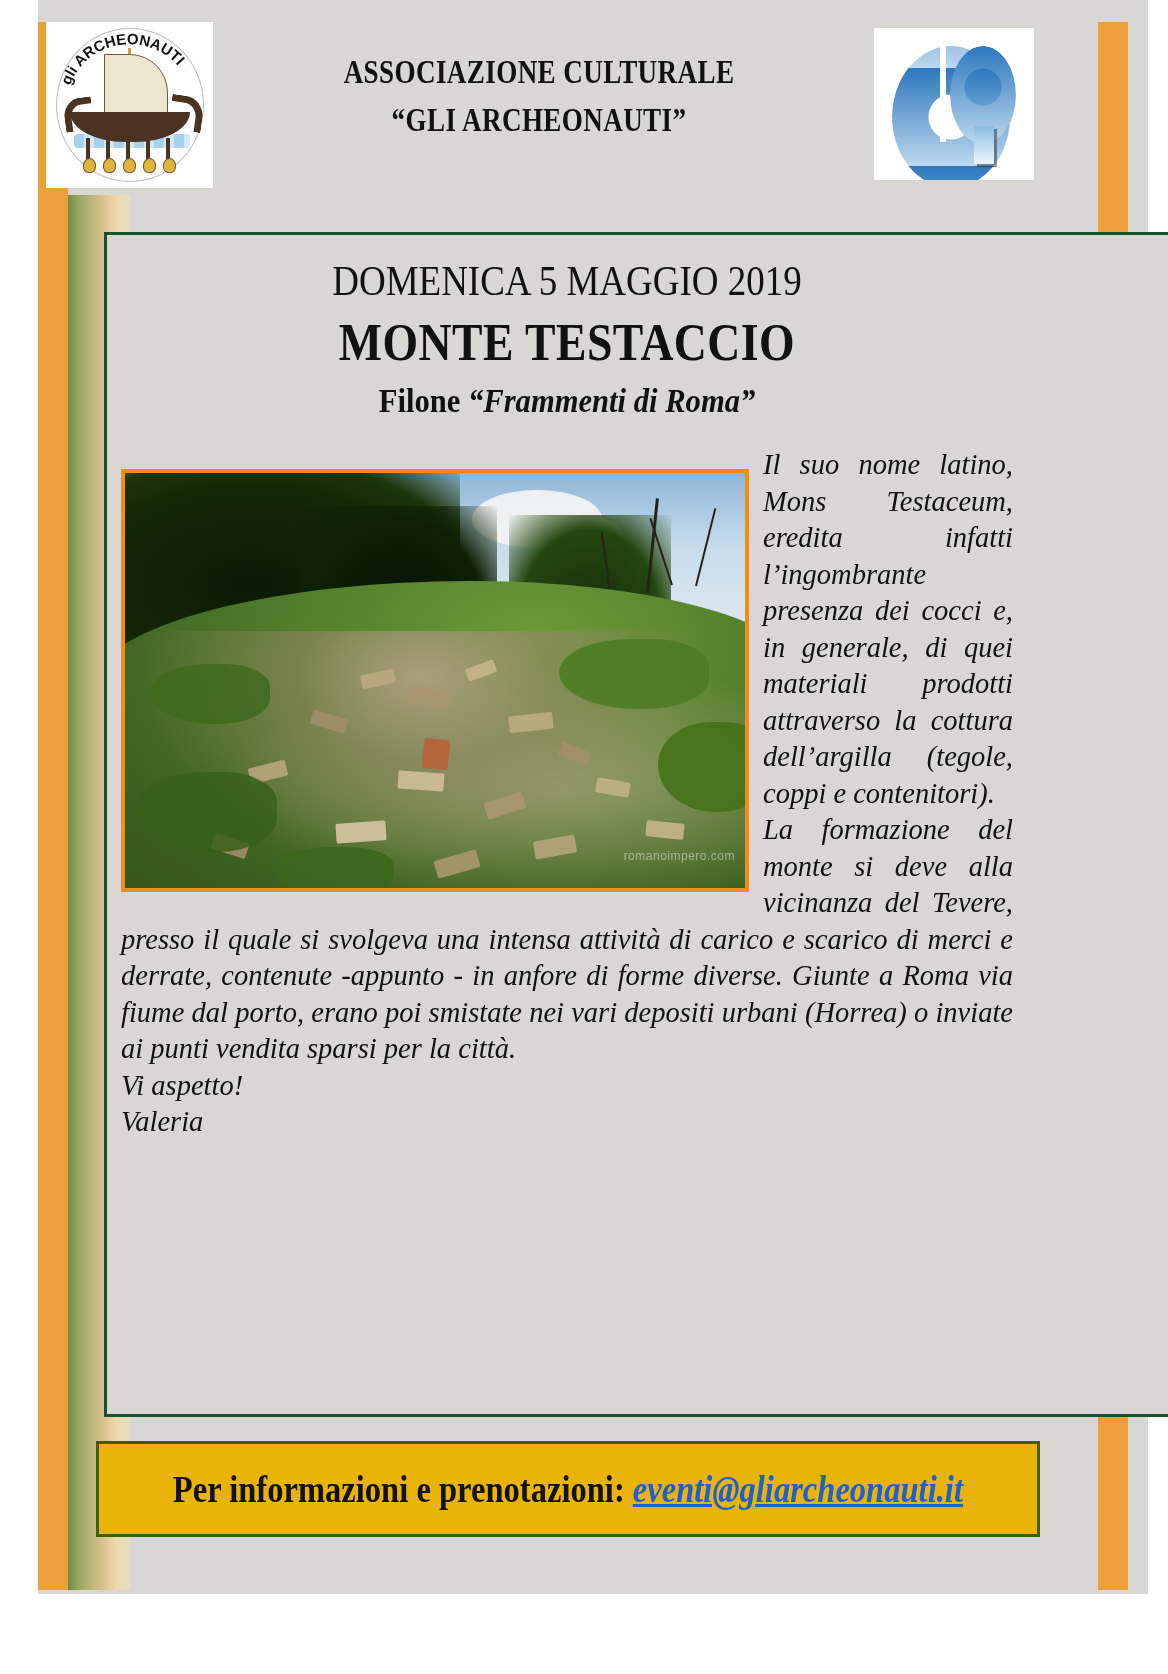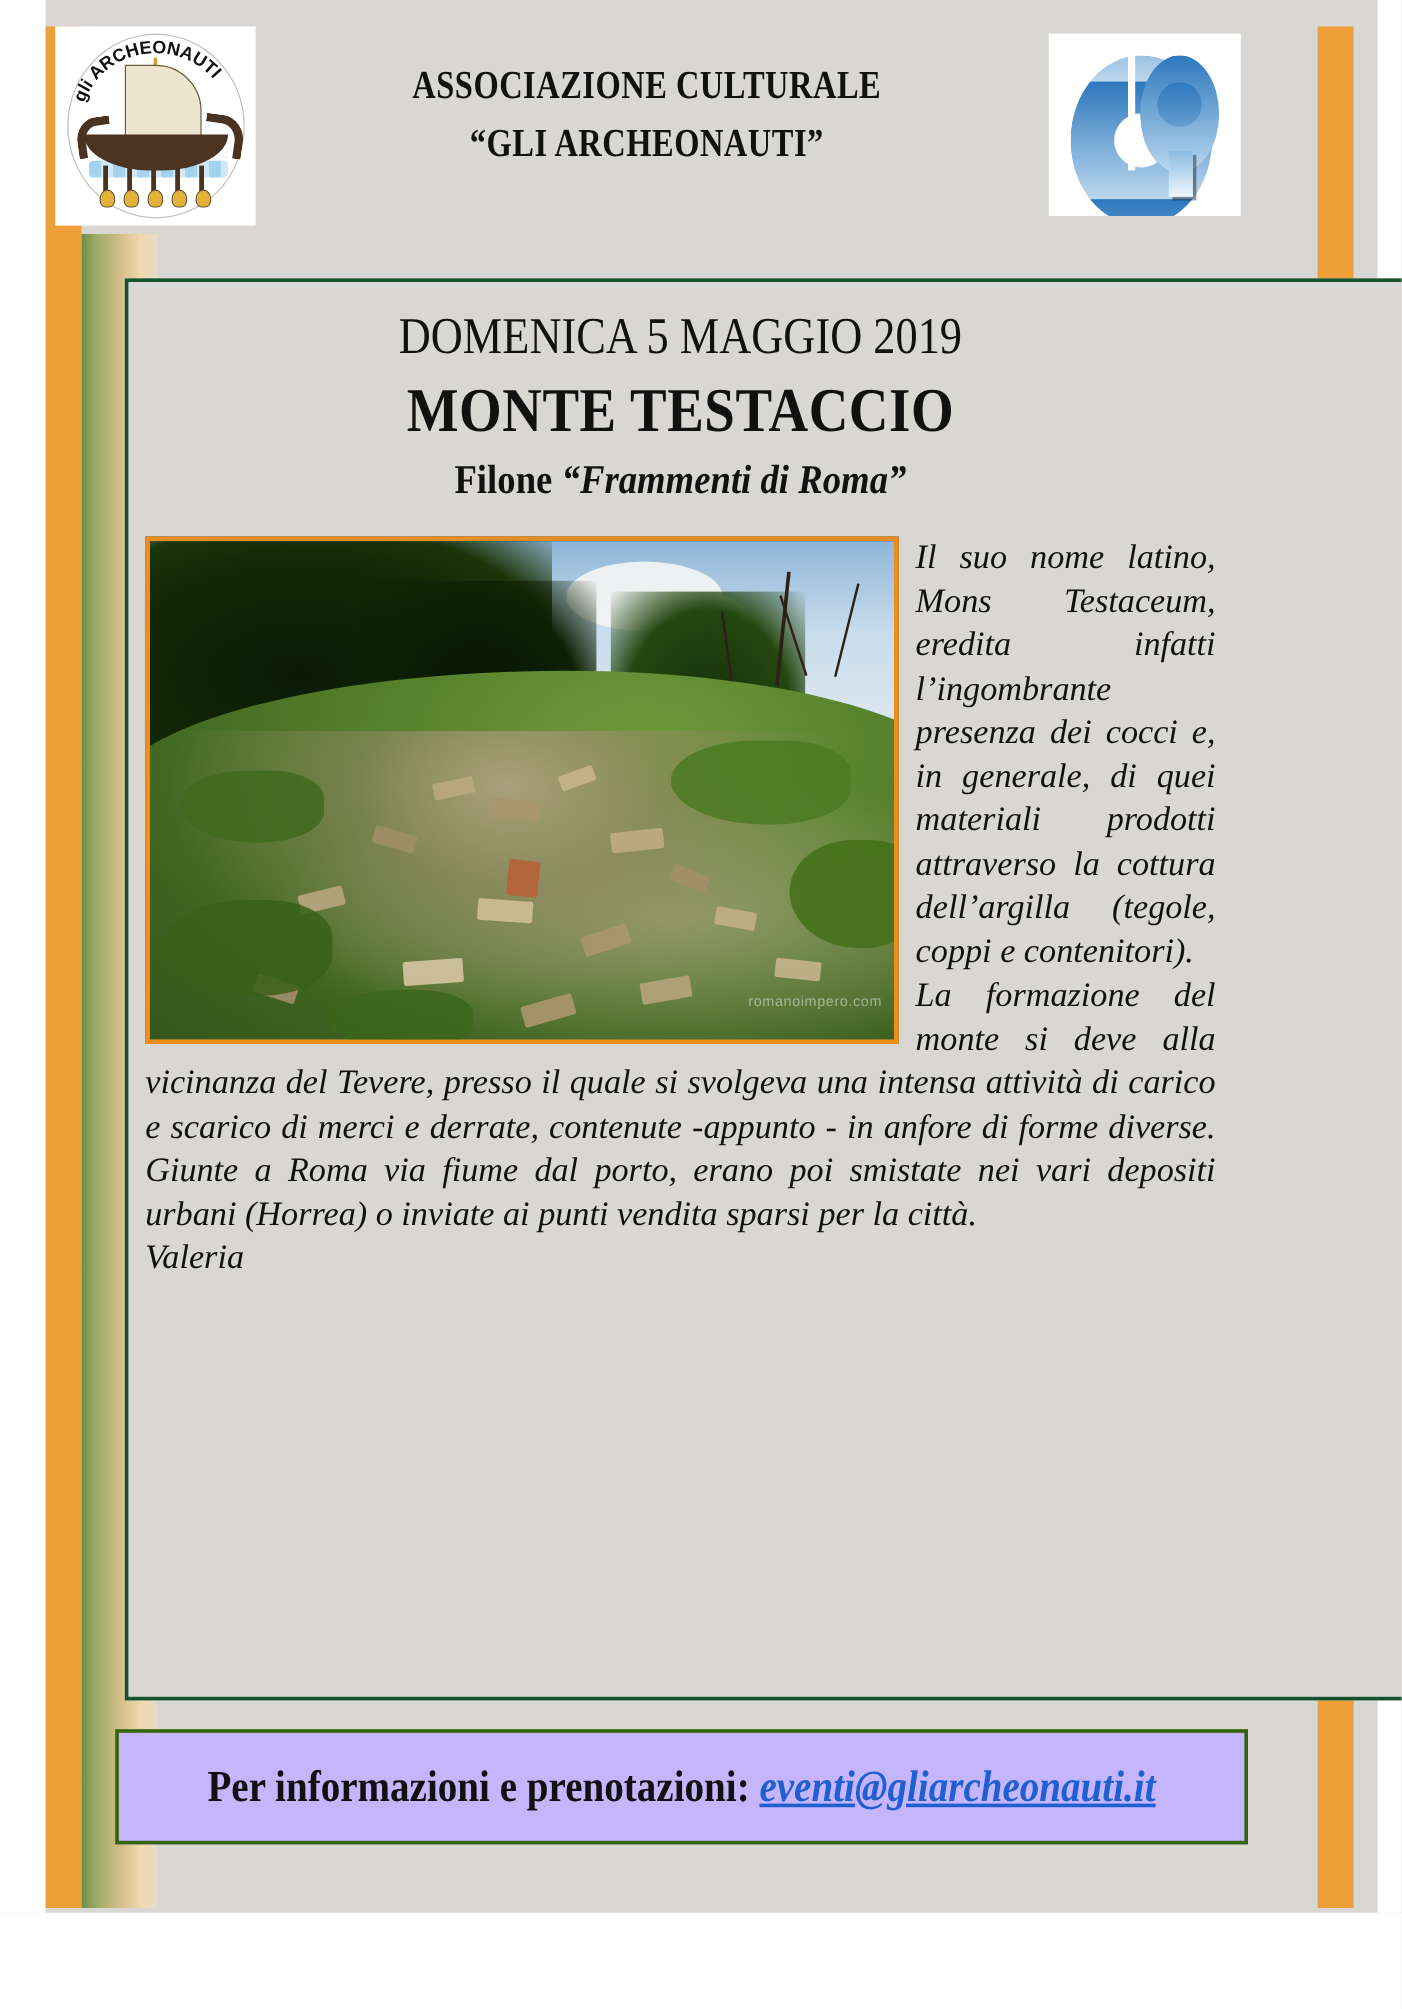--- a/index.html
+++ b/index.html
@@ -83,24 +83,24 @@
     color:#111;font-style:italic;font-size:28.5px;line-height:36.5px;
     text-align:justify;
     font-family:"Liberation Serif", serif;
   }
   .body-wrap p{margin:0;}
   .lead{text-align:left;}
 
   
   .photo{
     float:left;width:628px;height:423px;
-    margin:0 14px 4px 0;
+    margin:22px 14px 4px 0;
     border:4px solid #f08c1a;box-sizing:border-box;
     position:relative;overflow:hidden;
-    background:#0369a1;
+    background:#8b5cf6;
   }
   .sky{
     position:absolute;left:0;top:0;width:100%;height:40%;
     background:linear-gradient(to bottom,#8fb6d8 0%,#c8dcec 45%,#dfe9ef 100%);
   }
   .cloud{
     position:absolute;background:#f2f4f2;border-radius:50%;opacity:.92;
   }
   .c1{left:56%;top:4%;width:130px;height:58px;}
   .c2{left:66%;top:10%;width:90px;height:44px;}
@@ -134,21 +134,21 @@
   .grasspatch{position:absolute;border-radius:50% 40% 45% 55%;opacity:.85;}
   .wmark{
     position:absolute;right:10px;bottom:14px;
     color:rgba(255,255,255,.45);font-size:12px;font-style:normal;
     font-family:"Liberation Sans", sans-serif;letter-spacing:.5px;
   }
 
   
   .contact-bar{
     position:absolute;left:96px;top:1441px;width:944px;height:96px;
-    background:#c4b5fd;border:3px solid #336600;box-sizing:border-box;
+    background:#eab308;border:3px solid #336600;box-sizing:border-box;
     display:flex;align-items:center;justify-content:center;
   }
   .contact-text{
     color:#111;font-size:37px;font-weight:bold;white-space:nowrap;
     transform:scaleX(0.88);transform-origin:50% 50%;
     font-family:"Liberation Serif", serif;
   }
   .contact-text .mail{
     color:#1f5fd0;font-style:italic;text-decoration:underline;
     font-weight:bold;
@@ -312,20 +312,21 @@
           <div class="grasspatch" style="left:70%;top:40%;width:150px;height:70px;background:#4b7a22;"></div>
           <div class="grasspatch" style="left:2%;top:72%;width:140px;height:80px;background:#38601a;"></div>
           <div class="grasspatch" style="left:86%;top:60%;width:110px;height:90px;background:#437018;"></div>
           <div class="grasspatch" style="left:24%;top:90%;width:120px;height:50px;background:#3b661b;"></div>
 
           <div class="wmark">romanoimpero.com</div>
         </div>
 
         <p>Il suo nome latino, Mons Testaceum, eredita infatti l’ingombrante presenza dei cocci e, in generale, di quei materiali prodotti attraverso la cottura dell’argilla (tegole, coppi e contenitori).</p>
         <p>La formazione del monte si deve alla vicinanza del Tevere, presso il quale si svolgeva una intensa attività di carico e scarico di merci e derrate, contenute -appunto - in anfore di forme diverse. Giunte a Roma via fiume dal porto, erano poi smistate nei vari depositi urbani (Horrea) o inviate ai punti vendita sparsi per la città.</p>
+        <p class="lead">Vi aspetto!</p>
         <p class="lead">Valeria</p>
       </div>
     </div>
   </div>
 
   <div class="contact-bar">
     <div class="contact-text"><span>Per informazioni e prenotazioni: </span><a class="mail" href="#">eventi@gliarcheonauti.it</a></div>
   </div>
 
   <div class="white-bottom"></div>

